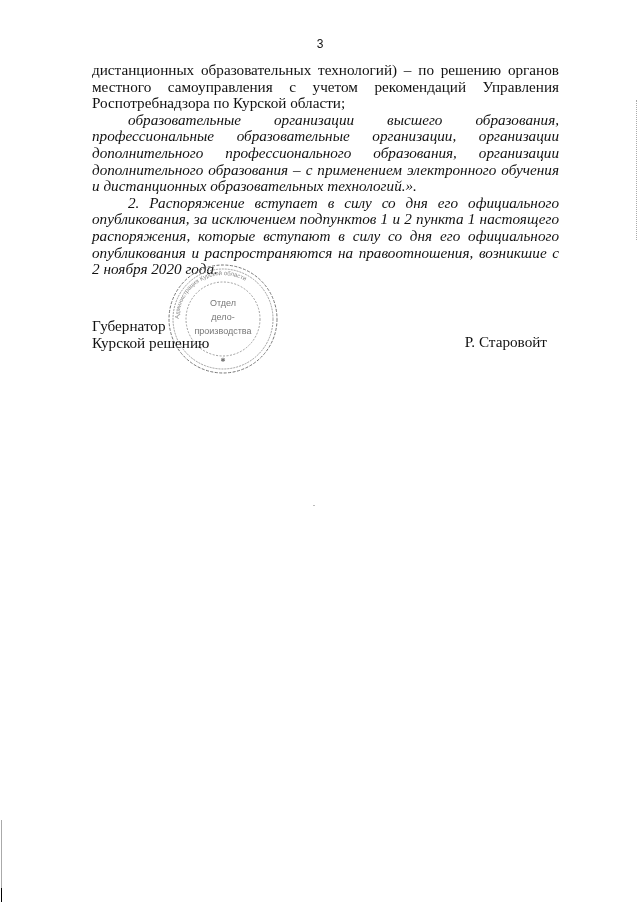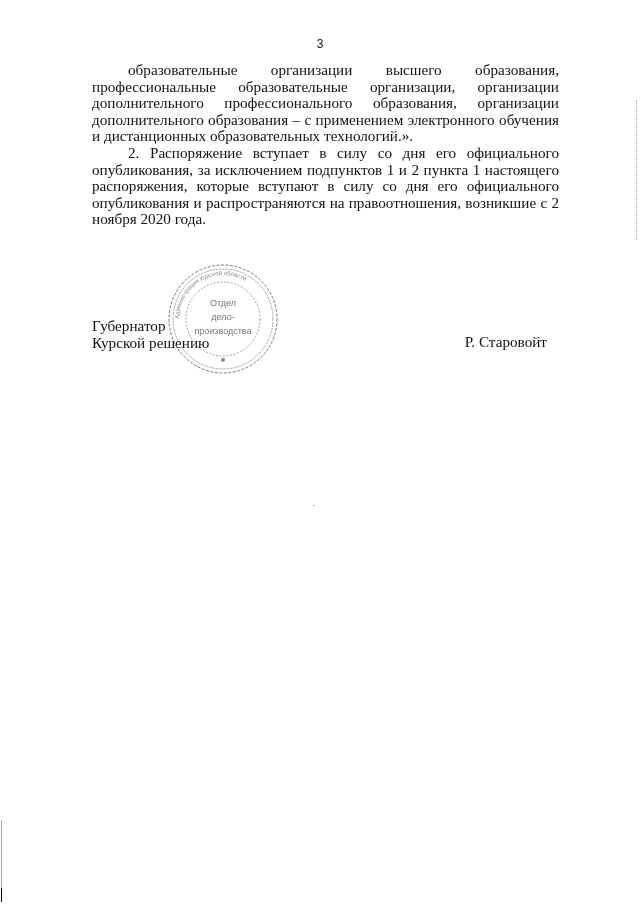--- a/index.html
+++ b/index.html
@@ -9,21 +9,21 @@
   }
   .page-number {
     position: absolute; top: 37px; left: 0; width: 640px; text-align: center;
     font-family: "Liberation Sans", sans-serif; font-size: 12px;
   }
   .body-text {
     position: absolute; left: 92px; top: 62px; width: 467px;
     font-size: 15.2px; line-height: 16.6px; text-align: justify;
   }
   .para { margin: 0; text-align: justify; }
-  .indent { text-indent: 36px; }
+  .indent { text-indent: 36px; font-style: italic; }
   .sig-block { position: absolute; left: 92px; top: 318px; width: 467px; font-size: 15.2px; line-height: 16.6px; }
   .sig-title { position: absolute; left: 0; top: 0; font-family: Liberation Serif, serif; }
   .sig-name { position: absolute; right: 12px; top: 16px; }
   .stamp {
     position: absolute; left: 166px; top: 262px; width: 114px; height: 114px;
   }
   .edge-right {
     position: absolute; left: 636px; top: 100px; width: 2px; height: 140px;
     border-left: 1px dotted #aaa;
   }
@@ -34,20 +34,21 @@
     position: absolute; left: 1px; top: 888px; width: 1px; height: 14px; background: #000;
   }
   .dot-mid { position: absolute; left: 313px; top: 505px; width: 2px; height: 1px; background: #bbb; }
 </style>
 </head>
 <body>
 
 <div class="page-number">3</div>
 
 <div class="body-text">
+  <p class="para">дистанционных образовательных технологий) – по решению органов местного самоуправления с учетом рекомендаций Управления Роспотребнадзора по Курской области;</p>
   <p class="para indent">образовательные организации высшего образования, профессиональные образовательные организации, организации дополнительного профессионального образования, организации дополнительного образования – с применением электронного обучения и дистанционных образовательных технологий.».</p>
   <p class="para indent">2. Распоряжение вступает в силу со дня его официального опубликования, за исключением подпунктов 1 и 2 пункта 1 настоящего распоряжения, которые вступают в силу со дня его официального опубликования и распространяются на правоотношения, возникшие с 2 ноября 2020 года.</p>
 </div>
 
 <div class="sig-block">
   <div class="sig-title">
     <div>Губернатор</div>
     <div>Курской решению</div>
   </div>
   <div class="sig-name">Р. Старовойт</div>

